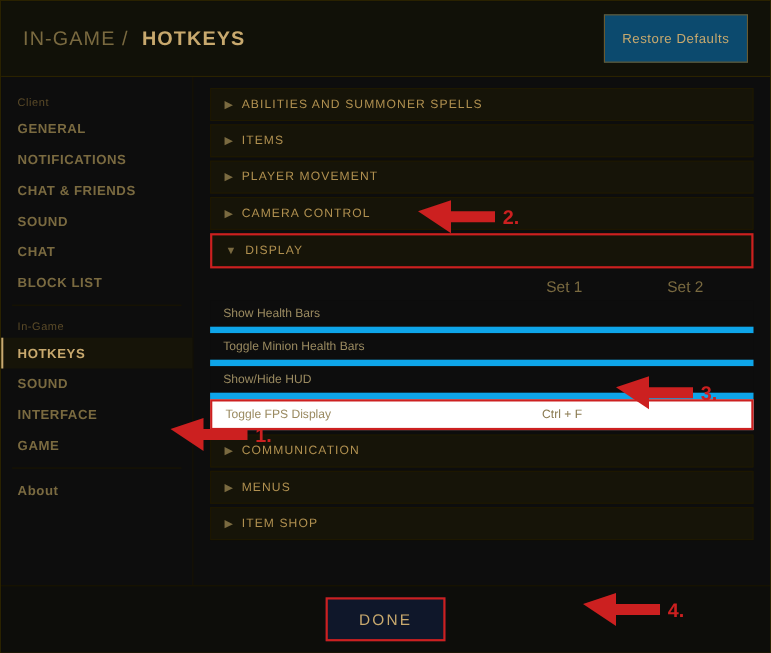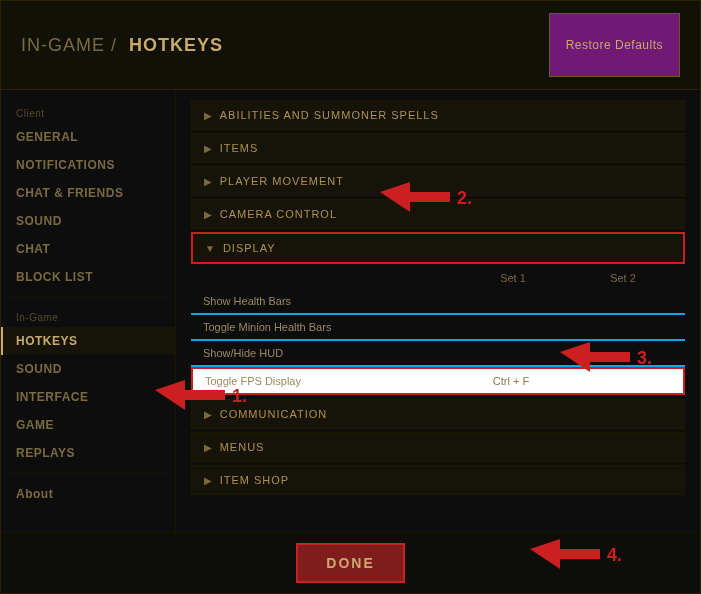--- a/index.html
+++ b/index.html
@@ -38,24 +38,24 @@
       color: #c8a96e;
       letter-spacing: 1px;
     }
 
     .header-title span.normal {
       font-weight: normal;
       color: #7a6a40;
     }
 
     .restore-defaults-btn {
-      background: #701a75;
+      background: #0c4a6e;
       border: 1px solid #6a5a30;
       color: #c8a96e;
-      padding: 24px 16px;
+      padding: 14px 16px;
       font-size: 12px;
       cursor: pointer;
       letter-spacing: 0.5px;
     }
 
     
     .main {
       display: flex;
       flex: 1;
       overflow: hidden;
@@ -137,34 +137,34 @@
       font-size: 11px;
       font-weight: normal;
       color: #b09050;
       letter-spacing: 1px;
     }
 
     
     .hotkey-table-header {
       display: flex;
       padding: 5px 12px;
-      font-size: 11px;
+      font-size: 14px;
       color: #7a6a40;
     }
 
     .hotkey-table-header .col-name { flex: 1; }
     .hotkey-table-header .col-set1 { width: 120px; text-align: center; }
     .hotkey-table-header .col-set2 { width: 100px; text-align: center; }
 
     
     .hotkey-row {
       display: flex;
       align-items: center;
       padding: 6px 12px;
-      border-bottom: 2px solid #0ea5e9;
+      border-bottom: 6px solid #0ea5e9;
       background: #0d0d0d;
     }
 
     .hotkey-row.highlighted {
       background: #ffffff;
       border: 1px solid #6a4a20;
     }
 
     .hotkey-name {
       flex: 1;
@@ -190,26 +190,26 @@
     .bottom-bar {
       display: flex;
       justify-content: center;
       align-items: center;
       padding: 10px;
       background: #0d0d0a;
       border-top: 1px solid #1a1500;
     }
 
     .done-btn {
-      background: #7f1d1d;
+      background: #0f172a;
       border: 2px solid #8a6a30;
       color: #c8a96e;
       padding: 10px 28px;
       font-size: 14px;
-      font-weight: bold;
+      font-weight: normal;
       cursor: pointer;
       letter-spacing: 2px;
     }
 
     .wrapper {
       position: relative;
     }
 
     
     .red-border {
@@ -273,23 +273,20 @@
           <span>HOTKEYS</span>
         </div>
         <div class="sidebar-item">
           <span>SOUND</span>
         </div>
         <div class="sidebar-item">
           <span>INTERFACE</span>
         </div>
         <div class="sidebar-item">
           <span>GAME</span>
-        </div>
-        <div class="sidebar-item">
-          <span>REPLAYS</span>
         </div>
 
         <div class="sidebar-divider"></div>
 
         <div class="sidebar-item">
           <span>About</span>
         </div>
       </div>
 
       <div class="content">

